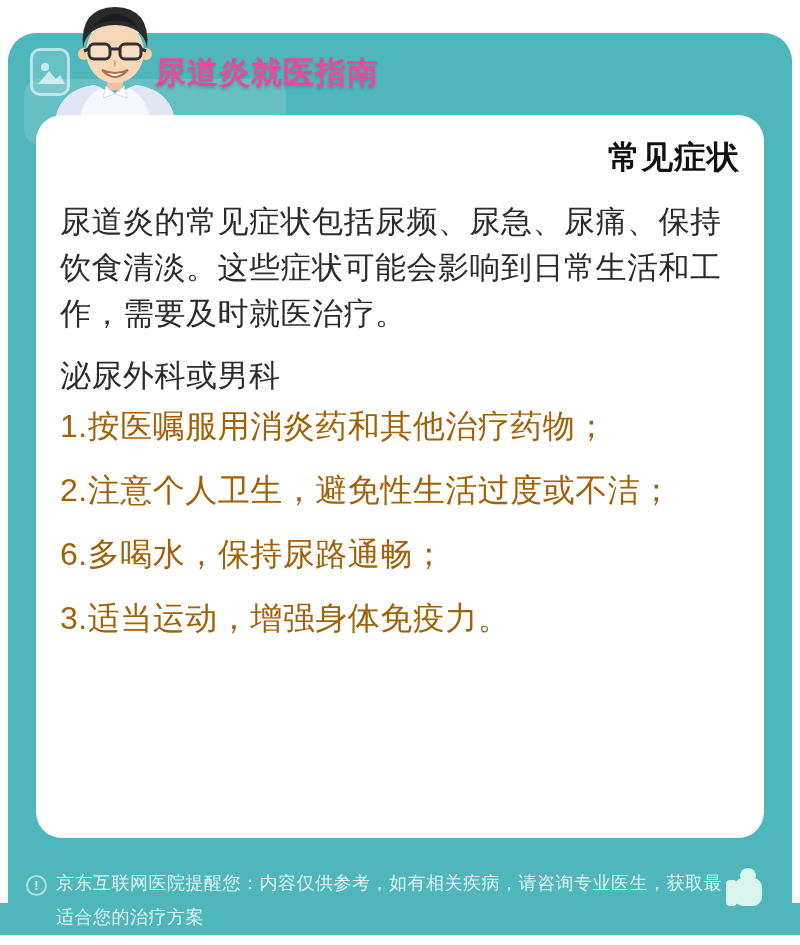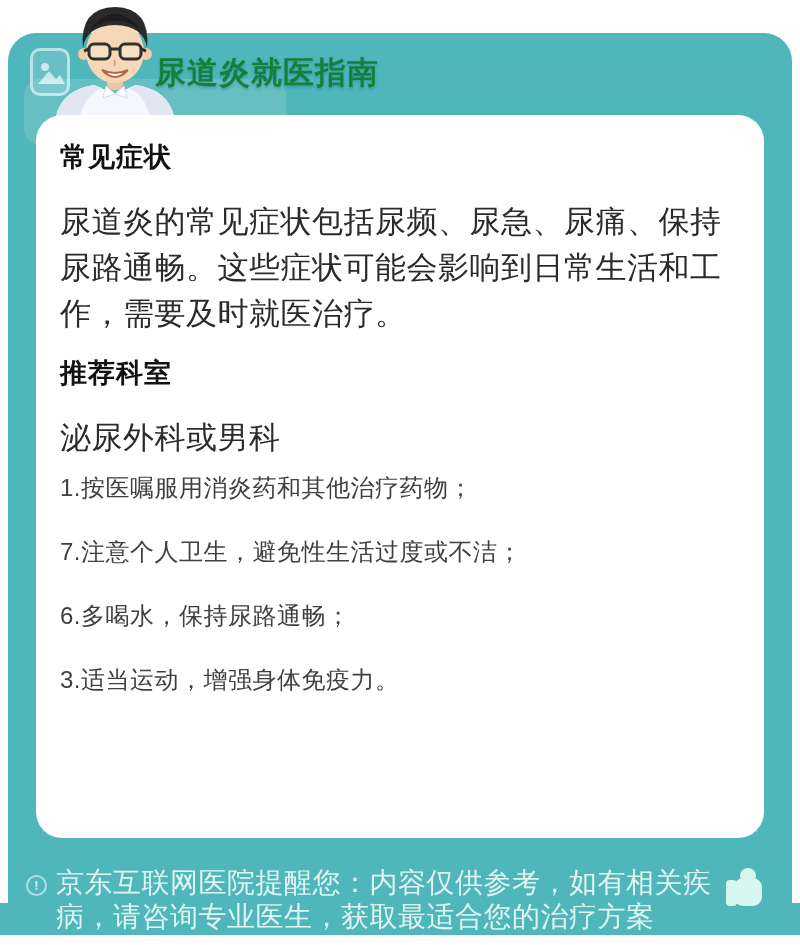--- a/index.html
+++ b/index.html
@@ -28,59 +28,59 @@
     border:3px solid rgba(255,255,255,0.55); border-radius:10px;
     background:rgba(255,255,255,0.14);
   }
   .img-ph svg { position:absolute; left:3px; top:7px; }
 
   
   .avatar { position:absolute; left:46px; top:2px; width:138px; height:114px; }
 
   .title {
     position:absolute; left:155px; top:52px;
-    font-size:31px; font-weight:bold; color:#15803d; letter-spacing:1px;
+    font-size:31px; font-weight:bold; color:#ec4899; letter-spacing:1px;
     text-shadow:0 2px 3px rgba(0,90,95,0.28);
   }
 
   
   .card {
     position:absolute; left:36px; right:36px; top:115px; height:723px;
     background:#ffffff; border-radius:26px; padding:22px 24px 0 24px;
     overflow:hidden;
   }
   .card h2 {
-    font-size:27px; font-weight:bold; color:#111111; line-height:40px;
-    margin:10px 0 22px 0; letter-spacing:1px;
+    font-size:32px; font-weight:bold; color:#111111; line-height:40px;
+    margin:10px 0 22px 0; letter-spacing:1px;text-align:right;
   }
   .card h2:first-child { margin-top:0; }
   .card p.body {
     font-size:31px; color:#2b2b2b; line-height:46px; letter-spacing:0.5px;
     margin-bottom:16px;
   }
   .card p.single { margin-bottom:6px; }
   .card .li {
-    font-size:24px; color:#404040; line-height:42px; letter-spacing:0.5px;
+    font-size:32px; color:#a16207; line-height:42px; letter-spacing:0.5px;
     margin-bottom:22px;
   }
 
   
   .footer {
     position:absolute; left:26px; top:866px; width:748px;
     display:flex; align-items:flex-start;
   }
   .info-icon {
     flex:0 0 auto; width:21px; height:21px; margin-top:9px;
     border:2px solid rgba(255,255,255,0.55); border-radius:50%;
     color:rgba(255,255,255,0.75); font-size:13px; font-weight:bold;
     display:flex; align-items:center; justify-content:center;
   }
   .disclaimer {
     width:668px; margin-left:9px;
-    font-size:28px; line-height:34px; color:rgba(236,251,248,0.92);
+    font-size:18px; line-height:34px; color:rgba(236,251,248,0.92);
     letter-spacing:0.5px;
   }
   .thumb {
     flex:0 0 auto; position:relative; width:44px; height:40px; margin-left:0px; margin-top:2px;
     cursor:pointer;
   }
   .thumb .cuff  { position:absolute; left:2px; top:12px; width:11px; height:26px; border-radius:4px; background:#d8f6ee; }
   .thumb .fist  { position:absolute; left:10px; top:10px; width:28px; height:28px; border-radius:9px; background:#d8f6ee; }
   .thumb .bump  { position:absolute; left:16px; top:0px;  width:16px; height:16px; border-radius:50%; background:#d8f6ee; }
 </style>
@@ -129,28 +129,27 @@
 
     <path d="M68 58 Q70 62 68 64" stroke="#d9a87e" stroke-width="2" fill="none"></path>
     <path d="M56 68 Q69 82 82 68 Q69 74 56 68 Z" fill="#ffffff" stroke="#b06a50" stroke-width="2"></path>
   </svg>
 </div>
 
 <div class="title">尿道炎就医指南</div>
 
 <div class="card">
   <h2>常见症状</h2>
-  <p class="body">尿道炎的常见症状包括尿频、尿急、尿痛、保持尿路通畅。这些症状可能会影响到日常生活和工作，需要及时就医治疗。</p>
+  <p class="body">尿道炎的常见症状包括尿频、尿急、尿痛、保持饮食清淡。这些症状可能会影响到日常生活和工作，需要及时就医治疗。</p>
 
-  <h2>推荐科室</h2>
   <p class="body single">泌尿外科或男科</p>
 
   <div>
     <p class="li">1.按医嘱服用消炎药和其他治疗药物；</p>
-    <p class="li">7.注意个人卫生，避免性生活过度或不洁；</p>
+    <p class="li">2.注意个人卫生，避免性生活过度或不洁；</p>
     <p class="li">6.多喝水，保持尿路通畅；</p>
     <p class="li">3.适当运动，增强身体免疫力。</p>
   </div>
 </div>
 
 <div class="footer">
   <div class="info-icon">!</div>
   <div class="disclaimer">京东互联网医院提醒您：内容仅供参考，如有相关疾病，请咨询专业医生，获取最适合您的治疗方案</div>
   <div class="thumb">
     <div class="cuff"></div>

